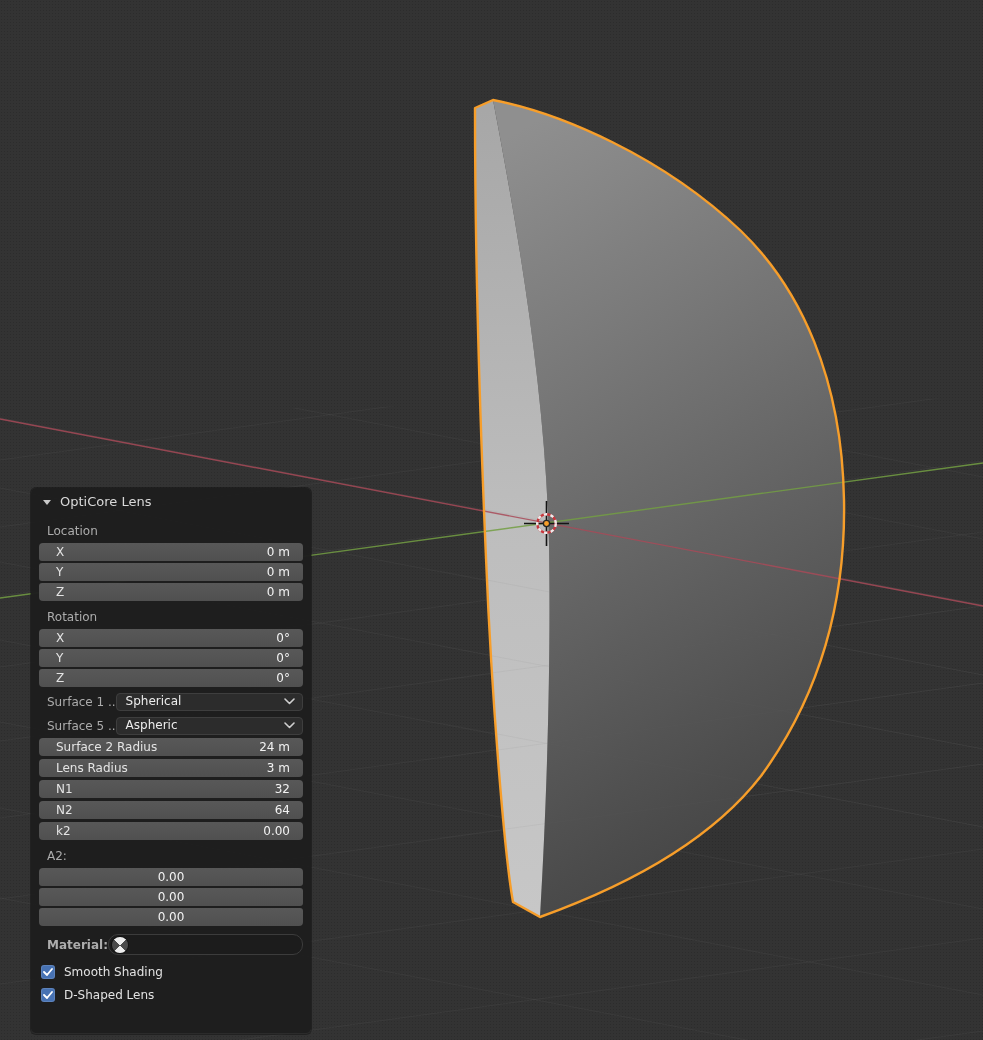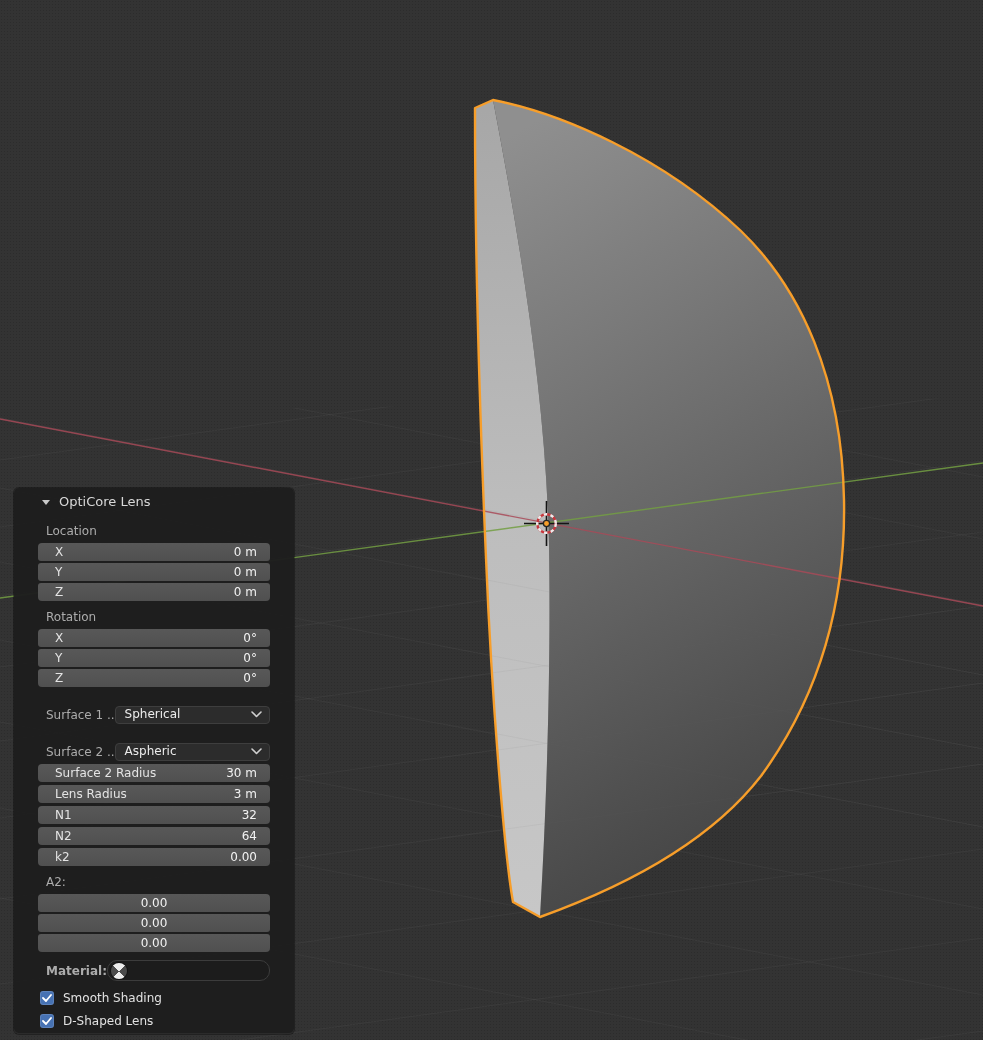--- a/index.html
+++ b/index.html
@@ -19,42 +19,42 @@
     background-size:3px 3px;pointer-events:none;}
   svg.vp{position:absolute;left:0;top:0;display:block;}
 
   .grid line{stroke:#c9c9c9;stroke-opacity:0.055;stroke-width:1;}
   .grid-over line{stroke:#6a6a6a;stroke-opacity:0.22;stroke-width:1;}
   .axis-green{stroke:var(--color-axis-green);stroke-width:1.4;stroke-opacity:0.85;}
   .axis-red{stroke:var(--color-axis-red);stroke-width:1.4;stroke-opacity:0.85;}
   .outline{fill:none;stroke:var(--color-accent);stroke-width:2.4;stroke-linejoin:round;stroke-linecap:round;}
 
   
-  .panel{position:absolute;left:14px;top:488px;width:280px;height:546px;box-sizing:border-box;
-    background:rgba(30,30,30,0.97);border-radius:5px;padding:0 24px;
+  .panel{position:absolute;left:31px;top:488px;width:280px;height:546px;box-sizing:border-box;
+    background:rgba(30,30,30,0.97);border-radius:5px;padding:0 8px;
     box-shadow:0 0 0 1px rgba(0,0,0,0.35), inset 0 -1px 0 rgba(255,255,255,0.06);
     color:#e8e8e8;font-size:12px;}
   .panel-header{height:27px;display:flex;align-items:center;gap:9px;padding-left:4px;cursor:pointer;}
   .tri{width:0;height:0;border-left:4.5px solid transparent;border-right:4.5px solid transparent;
     border-top:5.5px solid #c9c9c9;margin-top:1px;}
   .panel-title{color:#d9d9d9;font-size:13px;}
   .sec-label{color:#acacac;margin:9px 0 0 8px;height:15px;line-height:15px;}
   .group{margin-top:4px;}
   .frow{height:18px;line-height:18px;background:var(--color-field-gray);border-radius:3px;
     display:flex;justify-content:space-between;align-items:center;
     padding:0 13px 0 17px;cursor:ew-resize;
     background-image:linear-gradient(#585858,#505050);}
   .group .frow{margin-bottom:2px;}
   .group .frow:first-child{border-radius:4px 4px 3px 3px;}
   .group .frow:last-child{border-radius:3px 3px 4px 4px;margin-bottom:0;}
   .frow.single{margin-top:3px;border-radius:4px;}
   .fl{color:#e4e4e4;}
   .fv{color:#f2f2f2;}
   .frow.center{justify-content:center;padding:0;}
-  .selrow{display:flex;align-items:center;margin-top:18px;height:19px;}
+  .selrow{display:flex;align-items:center;margin-top:5px;height:19px;}
   .sel-label{color:#acacac;flex:0 0 67px;padding-left:8px;box-sizing:border-box;white-space:nowrap;}
   .select{flex:1;height:18px;line-height:19px;background:#2c2c2c;border:1px solid #3e3e3e;
     border-radius:4px;display:flex;align-items:center;justify-content:space-between;
     padding:0 7px 0 9px;box-sizing:border-box;cursor:pointer;color:#ececec;}
   .chev{display:flex;align-items:center;}
   .mat-row{display:flex;align-items:center;margin-top:8px;height:21px;}
   .mat-label{color:#acacac;flex:0 0 65px;padding-left:8px;box-sizing:border-box;font-weight:bold;}
   .mat-input{flex:1;height:21px;background:#1c1c1c;border:1px solid #3c3c3c;border-radius:10px;
     display:flex;align-items:center;padding-left:3px;box-sizing:border-box;cursor:text;}
   .mat-icon{width:16px;height:16px;border-radius:50%;
@@ -186,34 +186,34 @@
         <span class="chev">
           <svg width="11" height="7" viewBox="0 0 11 7">
               <polyline points="1,1 5.5,5.5 10,1" fill="none" stroke="#cfcfcf" stroke-width="1.6" stroke-linecap="round" stroke-linejoin="round"></polyline>
             </svg>
         </span>
       </div>
     </div>
 
 
     <div class="selrow">
-      <span class="sel-label">Surface 2 ..</span>
+      <span class="sel-label">Surface 5 ..</span>
       <div class="select">
         <span>Aspheric</span>
         <span class="chev">
           <svg width="11" height="7" viewBox="0 0 11 7">
               <polyline points="1,1 5.5,5.5 10,1" fill="none" stroke="#cfcfcf" stroke-width="1.6" stroke-linecap="round" stroke-linejoin="round"></polyline>
             </svg>
         </span>
       </div>
     </div>
 
     <div class="frow single">
       <span class="fl">Surface 2 Radius</span>
-      <span class="fv">30 m</span>
+      <span class="fv">24 m</span>
     </div>
     <div class="frow single">
       <span class="fl">Lens Radius</span>
       <span class="fv">3 m</span>
     </div>
     <div class="frow single">
       <span class="fl">N1</span>
       <span class="fv">32</span>
     </div>
     <div class="frow single">

